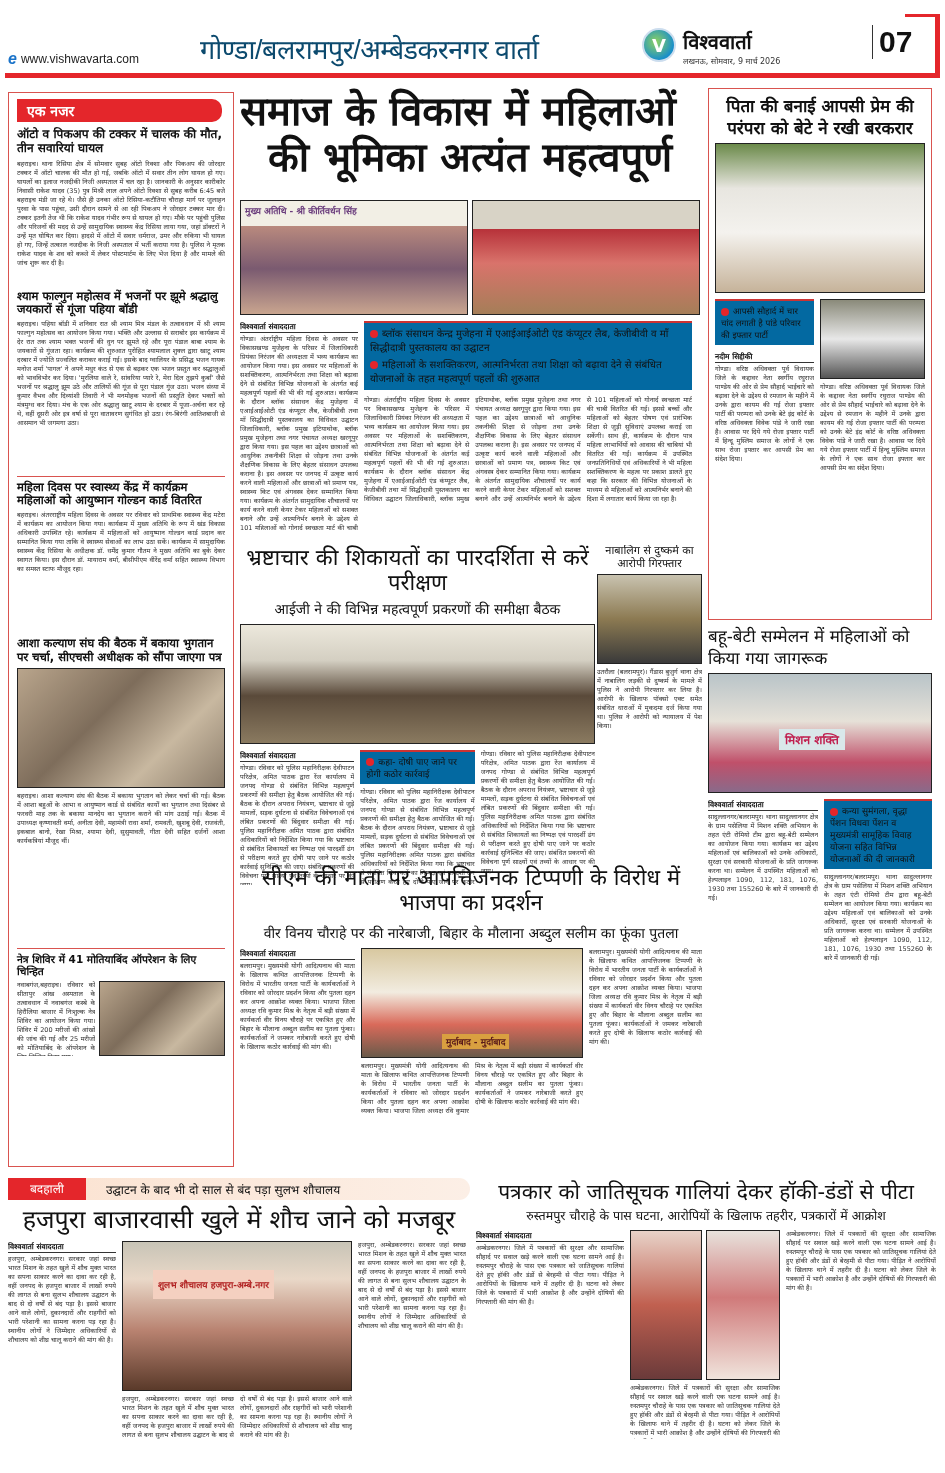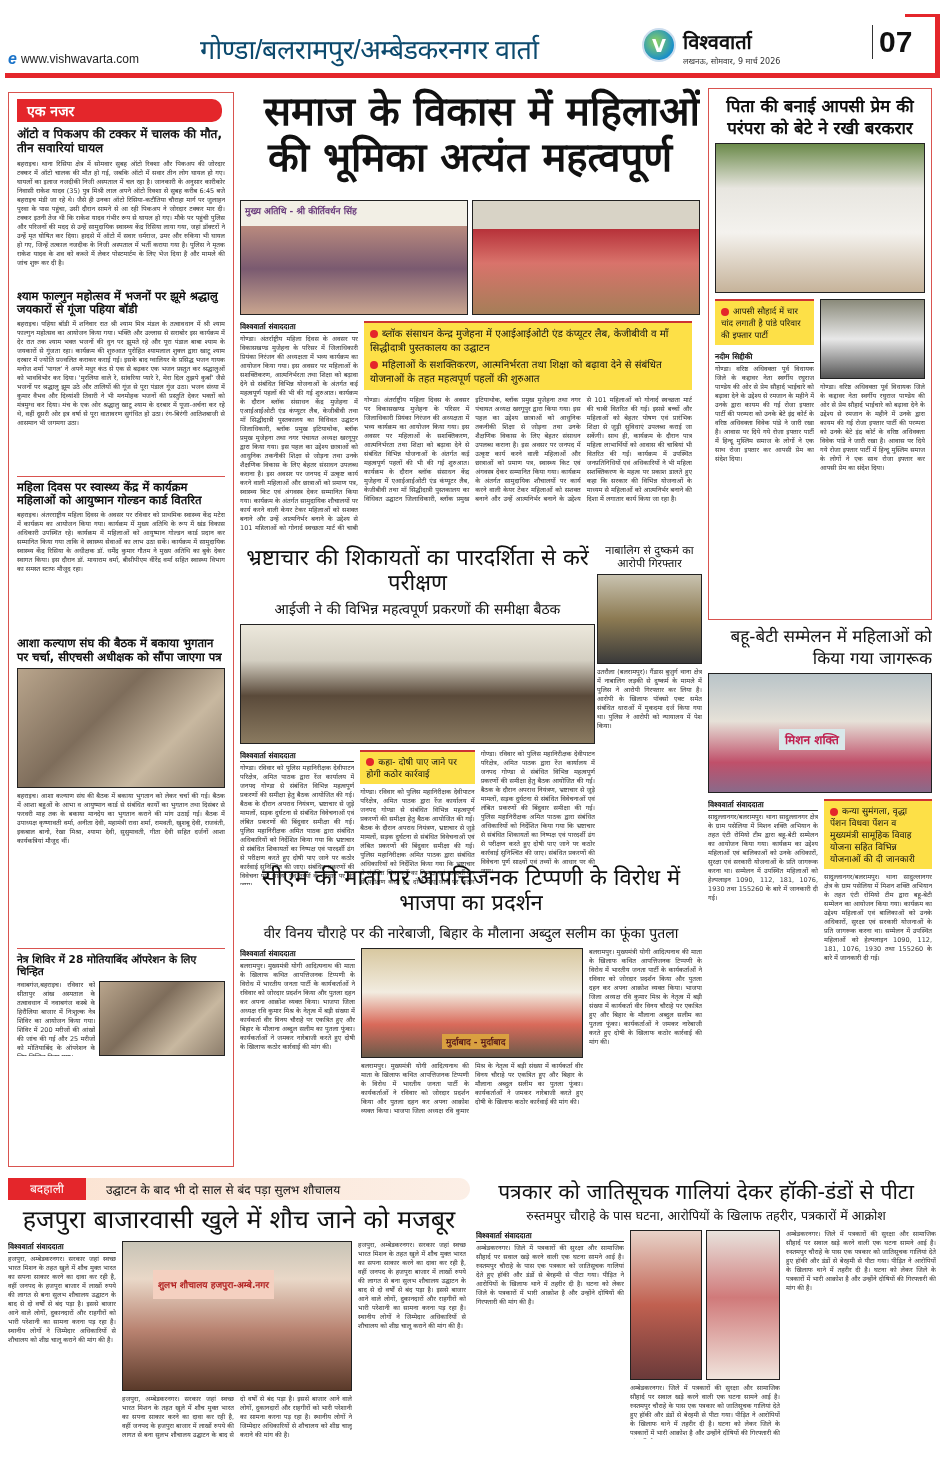--- a/index.html
+++ b/index.html
@@ -15,21 +15,21 @@
 .dateline{left:683px;top:55px;font-size:8px;color:#333}
 .pageno{left:872px;top:25px;font-size:30px;font-weight:bold;font-family:"Liberation Sans",sans-serif;border-left:1px solid #333;padding-left:6px}
 .redbar{left:5px;top:73px;width:930px;height:5px;background:#e4262b}
 .redcorner{left:935px;top:14px;width:5px;height:64px;background:#e4262b}
 .redtop{left:905px;top:14px;width:35px;height:3px;background:#e4262b}
 .col-border{border:1.5px solid #d9534f}
 .body-text{font-size:6.5px;line-height:9px;color:#333;text-align:justify;overflow:hidden}
 .h2{font-weight:bold;color:#111;line-height:1.15}
 .photo{background:linear-gradient(135deg,#b9a58c,#7e6d5b 40%,#c8b8a0 70%,#8c7d6b);border:1px solid #222}
 .tag{background:#e4262b;color:#fff;font-weight:bold}
-.callout{background:#fde047;border-top:2px solid #c33;font-size:10px;padding:4px 6px;line-height:14px}
+.callout{background:#0369a1;border-top:2px solid #c33;font-size:10px;padding:4px 6px;line-height:14px}
 .dot{display:inline-block;width:8px;height:8px;border-radius:50%;background:#e4262b;margin-right:4px;vertical-align:middle}
 .byline{font-size:7.5px;font-weight:bold;border-bottom:1px solid #333;padding-bottom:1px;margin-bottom:2px}
 </style>
 </head>
 <body>
 
 <div class="abs hdr">
   <div class="abs site">
     <span class="e">e</span>
     <span>www.vishwavarta.com</span>
@@ -62,30 +62,30 @@
     <div class="body-text" style="height:122px">बहराइच। अंतरराष्ट्रीय महिला दिवस के अवसर पर रविवार को प्राथमिक स्वास्थ्य केंद्र मटेरा में कार्यक्रम का आयोजन किया गया। कार्यक्रम में मुख्य अतिथि के रूप में खंड विकास अधिकारी उपस्थित रहे। कार्यक्रम में महिलाओं को आयुष्मान गोल्डन कार्ड प्रदान कर सम्मानित किया गया ताकि वे स्वास्थ्य सेवाओं का लाभ उठा सकें। कार्यक्रम में सामुदायिक स्वास्थ्य केंद्र रिसिया के अधीक्षक डॉ. धर्मेंद्र कुमार गौतम ने मुख्य अतिथि का बुके देकर स्वागत किया। इस दौरान डॉ. मायाराम वर्मा, बीसीपीएम वीरेंद्र वर्मा सहित स्वास्थ्य विभाग का समस्त स्टाफ मौजूद रहा।</div>
   </div>
 
   <div style="margin-top:4px">
     <div class="h2" style="font-size:11.5px;margin-bottom:4px">आशा कल्याण संघ की बैठक में बकाया भुगतान पर चर्चा, सीएचसी अधीक्षक को सौंपा जाएगा पत्र</div>
     <div class="photo" style="height:120px;margin-bottom:4px"></div>
     <div class="body-text" style="height:150px">बहराइच। आशा कल्याण संघ की बैठक में बकाया भुगतान को लेकर चर्चा की गई। बैठक में आशा बहुओं के आभा व आयुष्मान कार्ड से संबंधित कार्यों का भुगतान तथा दिसंबर से फरवरी माह तक के बकाया मानदेय का भुगतान कराने की मांग उठाई गई। बैठक में उपाध्यक्ष कृष्णावती वर्मा, अनीता देवी, महामंत्री राधा शर्मा, रामवती, खुशबू देवी, राजवंती, इकबाल बानो, रेखा मिश्रा, श्यामा देवी, सुसुमावती, गीता देवी सहित दर्जनों आशा कार्यकत्रियां मौजूद थीं।</div>
   </div>
 
   <div style="margin-top:6px;border-top:1px solid #d9534f;padding-top:4px">
-    <div class="h2" style="font-size:10.5px;margin-bottom:4px">नेत्र शिविर में 28 मोतियाबिंद ऑपरेशन के लिए चिन्हित</div>
+    <div class="h2" style="font-size:10.5px;margin-bottom:4px">नेत्र शिविर में 41 मोतियाबिंद ऑपरेशन के लिए चिन्हित</div>
     <div style="display:flex;gap:4px">
       <div class="body-text" style="width:80px;height:75px">नवाबगंज,बहराइच। रविवार को सीतापुर आंख अस्पताल के तत्वावधान में नवाबगंज कस्बे के हिरौलिया बाजार में निःशुल्क नेत्र शिविर का आयोजन किया गया। शिविर में 200 मरीजों की आंखों की जांच की गई और 25 मरीजों को मोतियाबिंद के ऑपरेशन के लिए चिन्हित किया गया।</div>
       <div class="photo" style="width:128px;height:75px"></div>
     </div>
   </div>
 </div>
 
 <div class="abs" style="left:240px;top:88px;width:460px;height:450px;overflow:hidden">
-  <div class="h2" style="font-size:40px;text-align:right;line-height:46px">समाज के विकास में महिलाओं</div>
+  <div class="h2" style="font-size:40px;text-align:left;line-height:46px">समाज के विकास में महिलाओं</div>
   <div class="h2" style="font-size:40px;text-align:center;line-height:46px">की भूमिका अत्यंत महत्वपूर्ण</div>
   <div style="display:flex;gap:4px;margin-top:20px">
     <div class="photo" style="width:228px;height:115px;position:relative;background:linear-gradient(180deg,#f2efe5 0,#f2efe5 22%,#b98a7e 22%,#7a5a70 60%,#c9a58f)">
       <div style="position:absolute;top:3px;left:4px;font-size:9px;color:#6a3c7c;font-weight:bold">मुख्य अतिथि - श्री कीर्तिवर्धन सिंह</div>
     </div>
     <div class="photo" style="width:228px;height:115px;background:linear-gradient(180deg,#d8d3c6 0,#d8d3c6 25%,#b7323a 25%,#d9736b 55%,#a57e58)"></div>
   </div>
   <div style="display:flex;gap:6px;margin-top:6px">
     <div style="width:118px">
       <div class="byline">विश्ववार्ता संवाददाता</div>
@@ -136,21 +136,21 @@
   </div>
 </div>
 
 <div class="abs" style="left:597px;top:545px;width:105px;height:340px;overflow:hidden">
   <div class="h2" style="font-size:11px;text-align:center;font-weight:normal">नाबालिग से दुष्कर्म का आरोपी गिरफ्तार</div>
   <div class="photo" style="height:90px;margin-top:4px;background:linear-gradient(180deg,#c9c3b0,#8c7a52 50%,#3a3a3a)"></div>
   <div class="body-text" style="height:220px;margin-top:4px">उतरौला (बलरामपुर)। गैंडास बुजुर्ग थाना क्षेत्र में नाबालिग लड़की से दुष्कर्म के मामले में पुलिस ने आरोपी गिरफ्तार कर लिया है। आरोपी के खिलाफ पॉक्सो एक्ट समेत संबंधित धाराओं में मुकदमा दर्ज किया गया था। पुलिस ने आरोपी को न्यायालय में पेश किया।</div>
 </div>
 
 <div class="abs" style="left:708px;top:625px;width:224px;height:545px;overflow:hidden">
-  <div class="h2" style="font-size:17px;text-align:right;font-weight:normal;line-height:22px">बहू-बेटी सम्मेलन में महिलाओं को किया गया जागरूक</div>
+  <div class="h2" style="font-size:17px;text-align:left;font-weight:normal;line-height:22px">बहू-बेटी सम्मेलन में महिलाओं को किया गया जागरूक</div>
   <div class="photo" style="height:120px;margin-top:4px;position:relative;background:linear-gradient(180deg,#b9c4c8 0,#e6e1d8 40%,#c0506a 75%,#8a6a8a)">
     <div style="position:absolute;left:70px;top:55px;background:#d9e8ea;color:#c02050;font-size:12px;font-weight:bold;padding:2px 6px">मिशन शक्ति</div>
   </div>
   <div style="display:flex;gap:6px;margin-top:6px">
     <div style="width:110px">
       <div class="byline">विश्ववार्ता संवाददाता</div>
       <div class="body-text" style="height:360px">सादुल्लानगर/बलरामपुर। थाना सादुल्लानगर क्षेत्र के ग्राम पसेलिया में मिशन शक्ति अभियान के तहत एंटी रोमियो टीम द्वारा बहू-बेटी सम्मेलन का आयोजन किया गया। कार्यक्रम का उद्देश्य महिलाओं एवं बालिकाओं को उनके अधिकारों, सुरक्षा एवं सरकारी योजनाओं के प्रति जागरूक करना था। सम्मेलन में उपस्थित महिलाओं को हेल्पलाइन 1090, 112, 181, 1076, 1930 तथा 155260 के बारे में जानकारी दी गई।</div>
     </div>
     <div style="width:108px">
       <div class="callout" style="font-size:9px;line-height:12px"><span class="dot"></span><span>कन्या सुमंगला, वृद्धा पेंशन विधवा पेंशन व मुख्यमंत्री सामूहिक विवाह योजना सहित विभिन्न योजनाओं की दी जानकारी</span></div>

